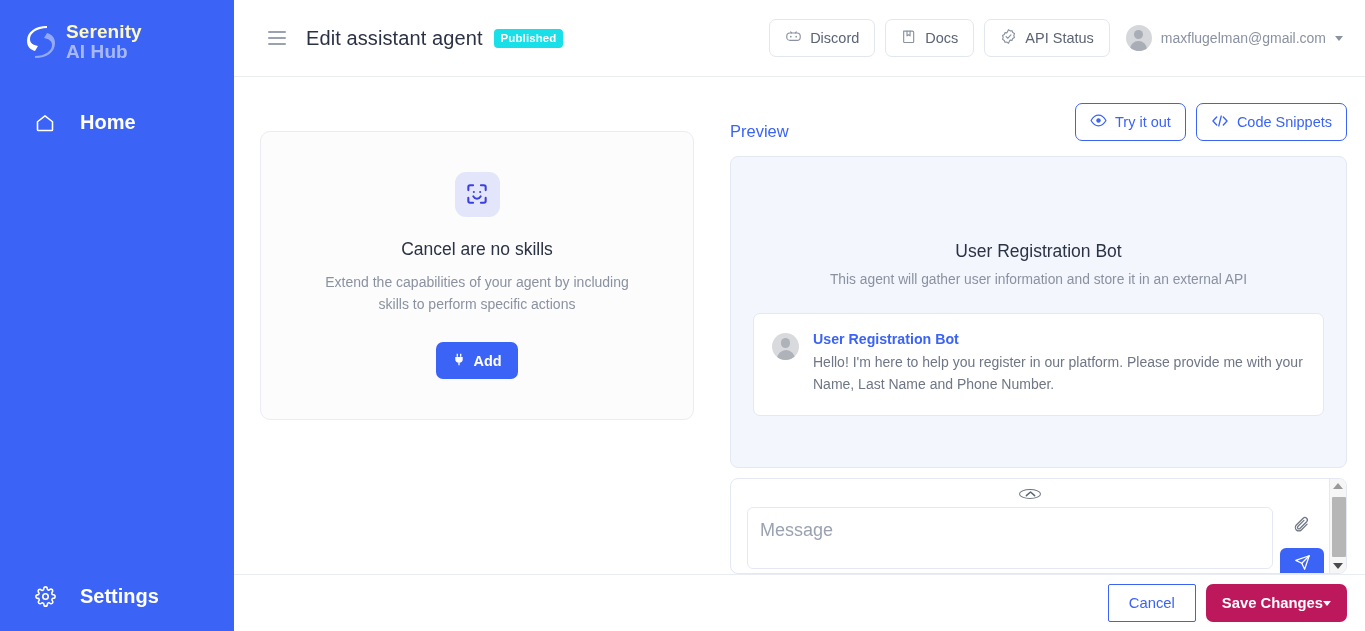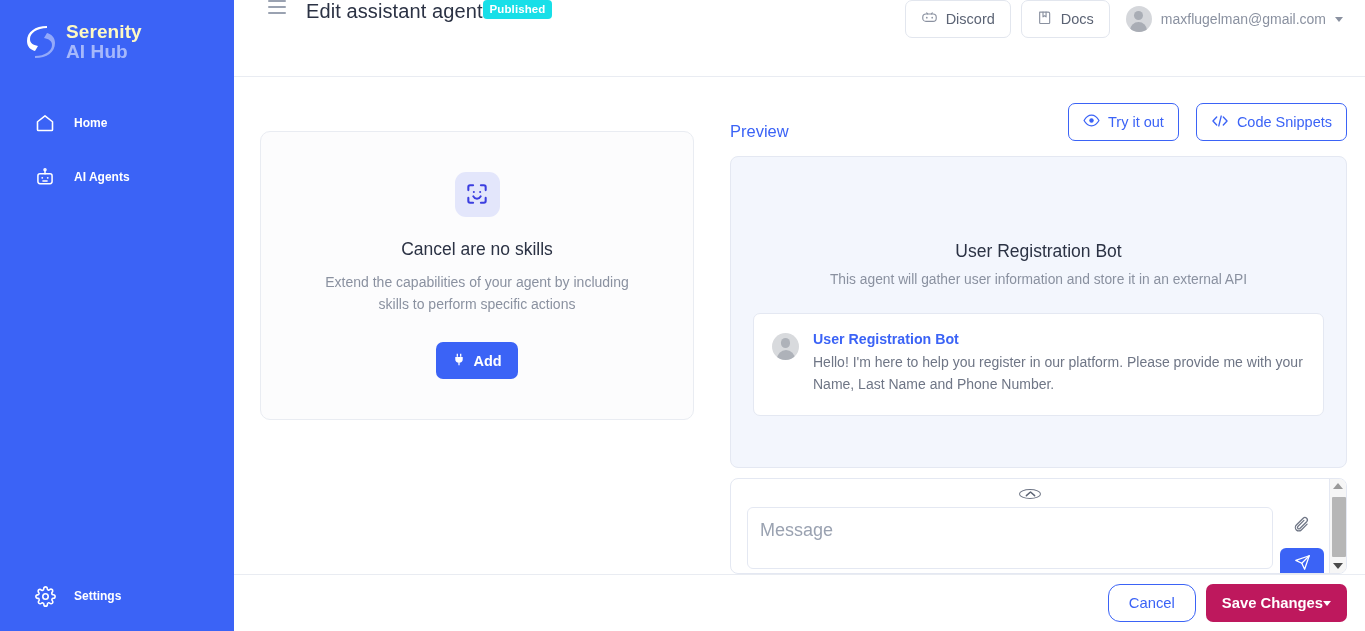--- a/index.html
+++ b/index.html
@@ -19,42 +19,42 @@
     position: relative;
   }
   .logo-wrap { display: flex; align-items: center; gap: 10px; padding: 22px 0 0 26px; }
   .logo-mark { width: 30px; height: 32px; flex: none; }
   .logo-text { display: flex; flex-direction: column; line-height: 1.05; }
   .logo-line1 { color: #fef9c3; font-size: 19px; font-weight: 700; letter-spacing: .1px; }
   .logo-line2 { color: rgba(255,255,255,.55); font-size: 19px; font-weight: 600; letter-spacing: .1px; }
 
   .nav { margin-top: 34px; display: flex; flex-direction: column; }
   .nav-item {
-    display: flex; align-items: center; gap: 18px;
+    display: flex; align-items: center; gap: 24px;
     height: 54px; padding-left: 34px;
-    color: #ffffff; font-size: 12px; font-weight: 600;
+    color: #ffffff; font-size: 20px; font-weight: 600;
     cursor: pointer;
   }
   .nav-item .ico { width: 22px; height: 22px; flex: none; display: flex; align-items: center; justify-content: center; }
   .nav-bottom { margin-top: auto; margin-bottom: 8px; }
 
   
   .main { flex: 1; display: flex; flex-direction: column; height: 631px; background: #fff; position: relative; }
 
   .topbar {
     height: 77px; min-height: 77px;
     border-bottom: 1px solid #e9ecf2;
-    display: flex; align-items: flex-start;
+    display: flex; align-items: center;
     padding: 0 18px 0 0;
   }
   .hamburger { width: 18px; height: 14px; margin: 0 20px 0 34px; display: flex; flex-direction: column; justify-content: space-between; cursor: pointer; }
   .hamburger i { display: block; height: 1.6px; background: #9aa2b1; border-radius: 2px; }
   .page-title { font-size: 20px; color: #2b3244; font-weight: 500; letter-spacing: .1px; }
   .badge-published {
-    margin-left: 0; background: #18dfe8; color: #ffffff;
+    margin-left: 11px; background: #18dfe8; color: #ffffff;
     font-size: 11.5px; font-weight: 700; border-radius: 4px;
     padding: 3px 7px 4px; letter-spacing: .1px;
   }
   .topbar-right { margin-left: auto; display: flex; align-items: center; gap: 10px; }
   .tb-btn {
     display: flex; align-items: center; gap: 8px;
     height: 38px; padding: 0 15px;
     border: 1px solid #e2e6ee; border-radius: 7px;
     background: #fff; color: #5b6374; font-size: 14.5px;
     cursor: pointer; white-space: nowrap;
@@ -96,21 +96,21 @@
     margin-top: 27px; display: inline-flex; align-items: center; gap: 7px;
     background: #3b63f6; color: #fff; border: none; border-radius: 7px;
     height: 37px; padding: 0 16px; font-size: 14.5px; font-weight: 600;
     font-family: inherit; cursor: pointer;
   }
 
   
   .right-pane { flex: 1; padding: 26px 0 0 28px; display: flex; flex-direction: column; min-width: 0; }
   .preview-head { display: flex; align-items: flex-end; height: 40px; }
   .preview-label { color: #3b63f6; font-size: 16.5px; }
-  .preview-actions { margin-left: auto; display: flex; gap: 17px; }
+  .preview-actions { margin-left: auto; display: flex; gap: 10px; }
   .pv-btn {
     display: flex; align-items: center; gap: 8px; height: 38px; padding: 0 14px;
     border: 1px solid #3b63f6; border-radius: 7px; background: #fff;
     color: #3b63f6; font-size: 14.5px; cursor: pointer; white-space: nowrap;
     font-family: inherit;
   }
 
   .chat-panel {
     margin-top: 15px; height: 322px;
     border: 1px solid #e4e8f2; border-radius: 8px; background: #f3f6fd;
@@ -164,21 +164,21 @@
   .sb-track { flex: 1; width: 100%; position: relative; margin: 4px 0; }
   .sb-thumb { position: absolute; top: 4px; left: 1.5px; width: 14px; height: 60px; background: #b6b6b6; border-radius: 1px; }
 
   
   .footer {
     height: 57px; min-height: 57px; border-top: 1px solid #e9ecf2;
     display: flex; align-items: center; justify-content: flex-end;
     gap: 10px; padding-right: 18px; background: #fff;
   }
   .btn-cancel {
-    height: 38px; padding: 0 20px; border: 1px solid #3b63f6; border-radius: 12px;
+    height: 38px; padding: 0 20px; border: 1px solid #3b63f6; border-radius: 2px;
     background: #fff; color: #3b63f6; font-size: 14.8px; cursor: pointer; font-family: inherit;
   }
   .btn-save {
     height: 38px; padding: 0 16px; border: none; border-radius: 7px;
     background: #be185d; color: #fff; font-size: 14.8px; font-weight: 600;
     cursor: pointer; display: flex; align-items: center; font-family: inherit;
   }
   .caret-w { width: 0; height: 0; border-left: 4.5px solid transparent; border-right: 4.5px solid transparent; border-top: 5.5px solid #ffffff; }
 </style>
 </head>
@@ -202,33 +202,20 @@
 
     <nav class="nav">
       <div class="nav-item">
         <span class="ico">
           <svg width="20" height="20" viewBox="0 0 24 24" fill="none" stroke="#fff" stroke-width="1.9" stroke-linecap="round" stroke-linejoin="round">
             <path d="M3 10.5 L12 3.5 L21 10.5 V20 a1 1 0 0 1-1 1H4 a1 1 0 0 1-1-1 Z"></path>
           </svg>
         </span>
         <span>Home</span>
       </div>
-      <div class="nav-item">
-        <span class="ico">
-          <svg width="20" height="20" viewBox="0 0 24 24" fill="none" stroke="#fff" stroke-width="1.8" stroke-linecap="round" stroke-linejoin="round">
-            <rect x="3.5" y="8" width="17" height="12" rx="2.5"></rect>
-            <path d="M12 4.2 V8"></path>
-              <circle cx="12" cy="3.2" r="1.2"></circle>
-            <circle cx="8.7" cy="13" r="1.1" fill="#fff" stroke="none"></circle>
-            <circle cx="15.3" cy="13" r="1.1" fill="#fff" stroke="none"></circle>
-            <path d="M9.5 16.8 h5"></path>
-          </svg>
-        </span>
-        <span>AI Agents</span>
-      </div>
     </nav>
 
     <div class="nav nav-bottom">
       <div class="nav-item">
         <span class="ico">
           <svg width="21" height="21" viewBox="0 0 24 24" fill="none" stroke="#fff" stroke-width="1.8" stroke-linecap="round" stroke-linejoin="round">
             <circle cx="12" cy="12" r="3.1"></circle>
             <path d="M19.4 15a1.6 1.6 0 0 0 .32 1.76l.06.06a2 2 0 1 1-2.83 2.83l-.06-.06a1.6 1.6 0 0 0-1.76-.32 1.6 1.6 0 0 0-1 1.46V21a2 2 0 1 1-4 0v-.09A1.6 1.6 0 0 0 9.1 19.4a1.6 1.6 0 0 0-1.76.32l-.06.06a2 2 0 1 1-2.83-2.83l.06-.06a1.6 1.6 0 0 0 .32-1.76 1.6 1.6 0 0 0-1.46-1H3a2 2 0 1 1 0-4h.09a1.6 1.6 0 0 0 1.46-1 1.6 1.6 0 0 0-.32-1.76l-.06-.06a2 2 0 1 1 2.83-2.83l.06.06a1.6 1.6 0 0 0 1.76.32H9a1.6 1.6 0 0 0 1-1.46V3a2 2 0 1 1 4 0v.09a1.6 1.6 0 0 0 1 1.46 1.6 1.6 0 0 0 1.76-.32l.06-.06a2 2 0 1 1 2.83 2.83l-.06.06a1.6 1.6 0 0 0-.32 1.76V9a1.6 1.6 0 0 0 1.46 1H21a2 2 0 1 1 0 4h-.09a1.6 1.6 0 0 0-1.46 1z"></path>
           </svg>
         </span>
@@ -265,20 +252,29 @@
         <button class="tb-btn">
           <span>
             <svg width="16" height="17" viewBox="0 0 24 24" fill="none" stroke="#8a91a0" stroke-width="1.7" stroke-linecap="round" stroke-linejoin="round">
               <path d="M4 4 h13 a2 2 0 0 1 2 2 v14 a1 1 0 0 1-1 1 H5 a1 1 0 0 1-1-1 Z"></path>
               <path d="M9 4 v7 l2.3-1.6 L13.6 11 V4"></path>
             </svg>
           </span>
           <span>Docs</span>
         </button>
 
+        <button class="tb-btn">
+          <span>
+            <svg width="17" height="17" viewBox="0 0 24 24" fill="none" stroke="#8a91a0" stroke-width="1.6" stroke-linecap="round" stroke-linejoin="round">
+              <path d="M12 2.4 l2.2 1.7 2.8-.3 1 2.6 2.4 1.5-.9 2.7.9 2.7-2.4 1.5-1 2.6-2.8-.3L12 21.6 9.8 19.9 7 20.2l-1-2.6L3.6 16l.9-2.7-.9-2.7L6 9.1l1-2.6 2.8.3z"></path>
+              <path d="M8.6 12.2 l2.3 2.3 4.5-4.7"></path>
+            </svg>
+          </span>
+          <span>API Status</span>
+        </button>
 
         <div class="user-chip">
           <span class="avatar-sm"></span>
           <span class="user-email">maxflugelman@gmail.com</span>
           <span class="caret"></span>
         </div>
       </div>
     </header>
 
     <div class="body-area">

